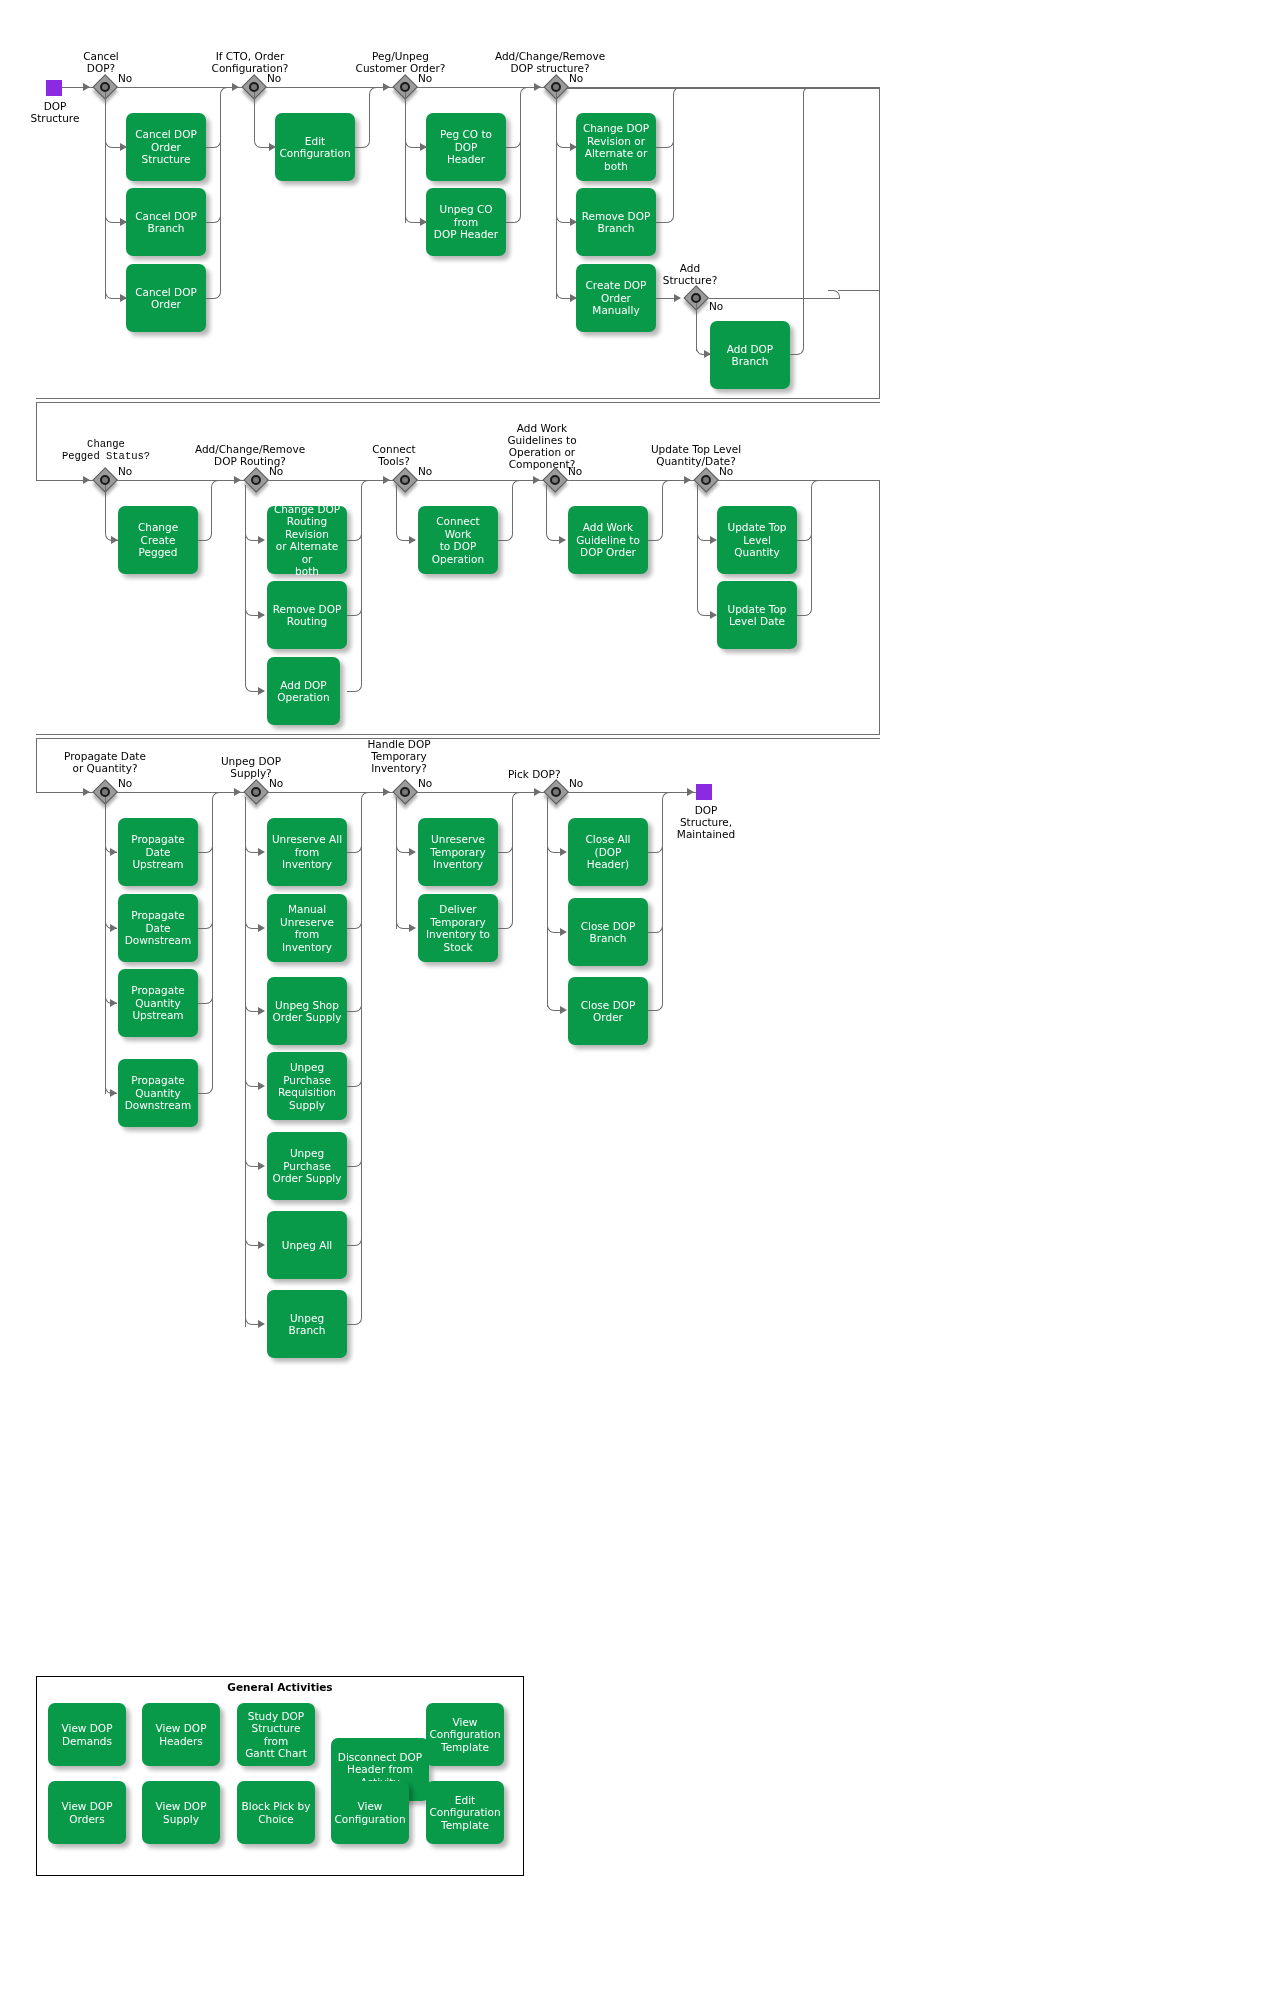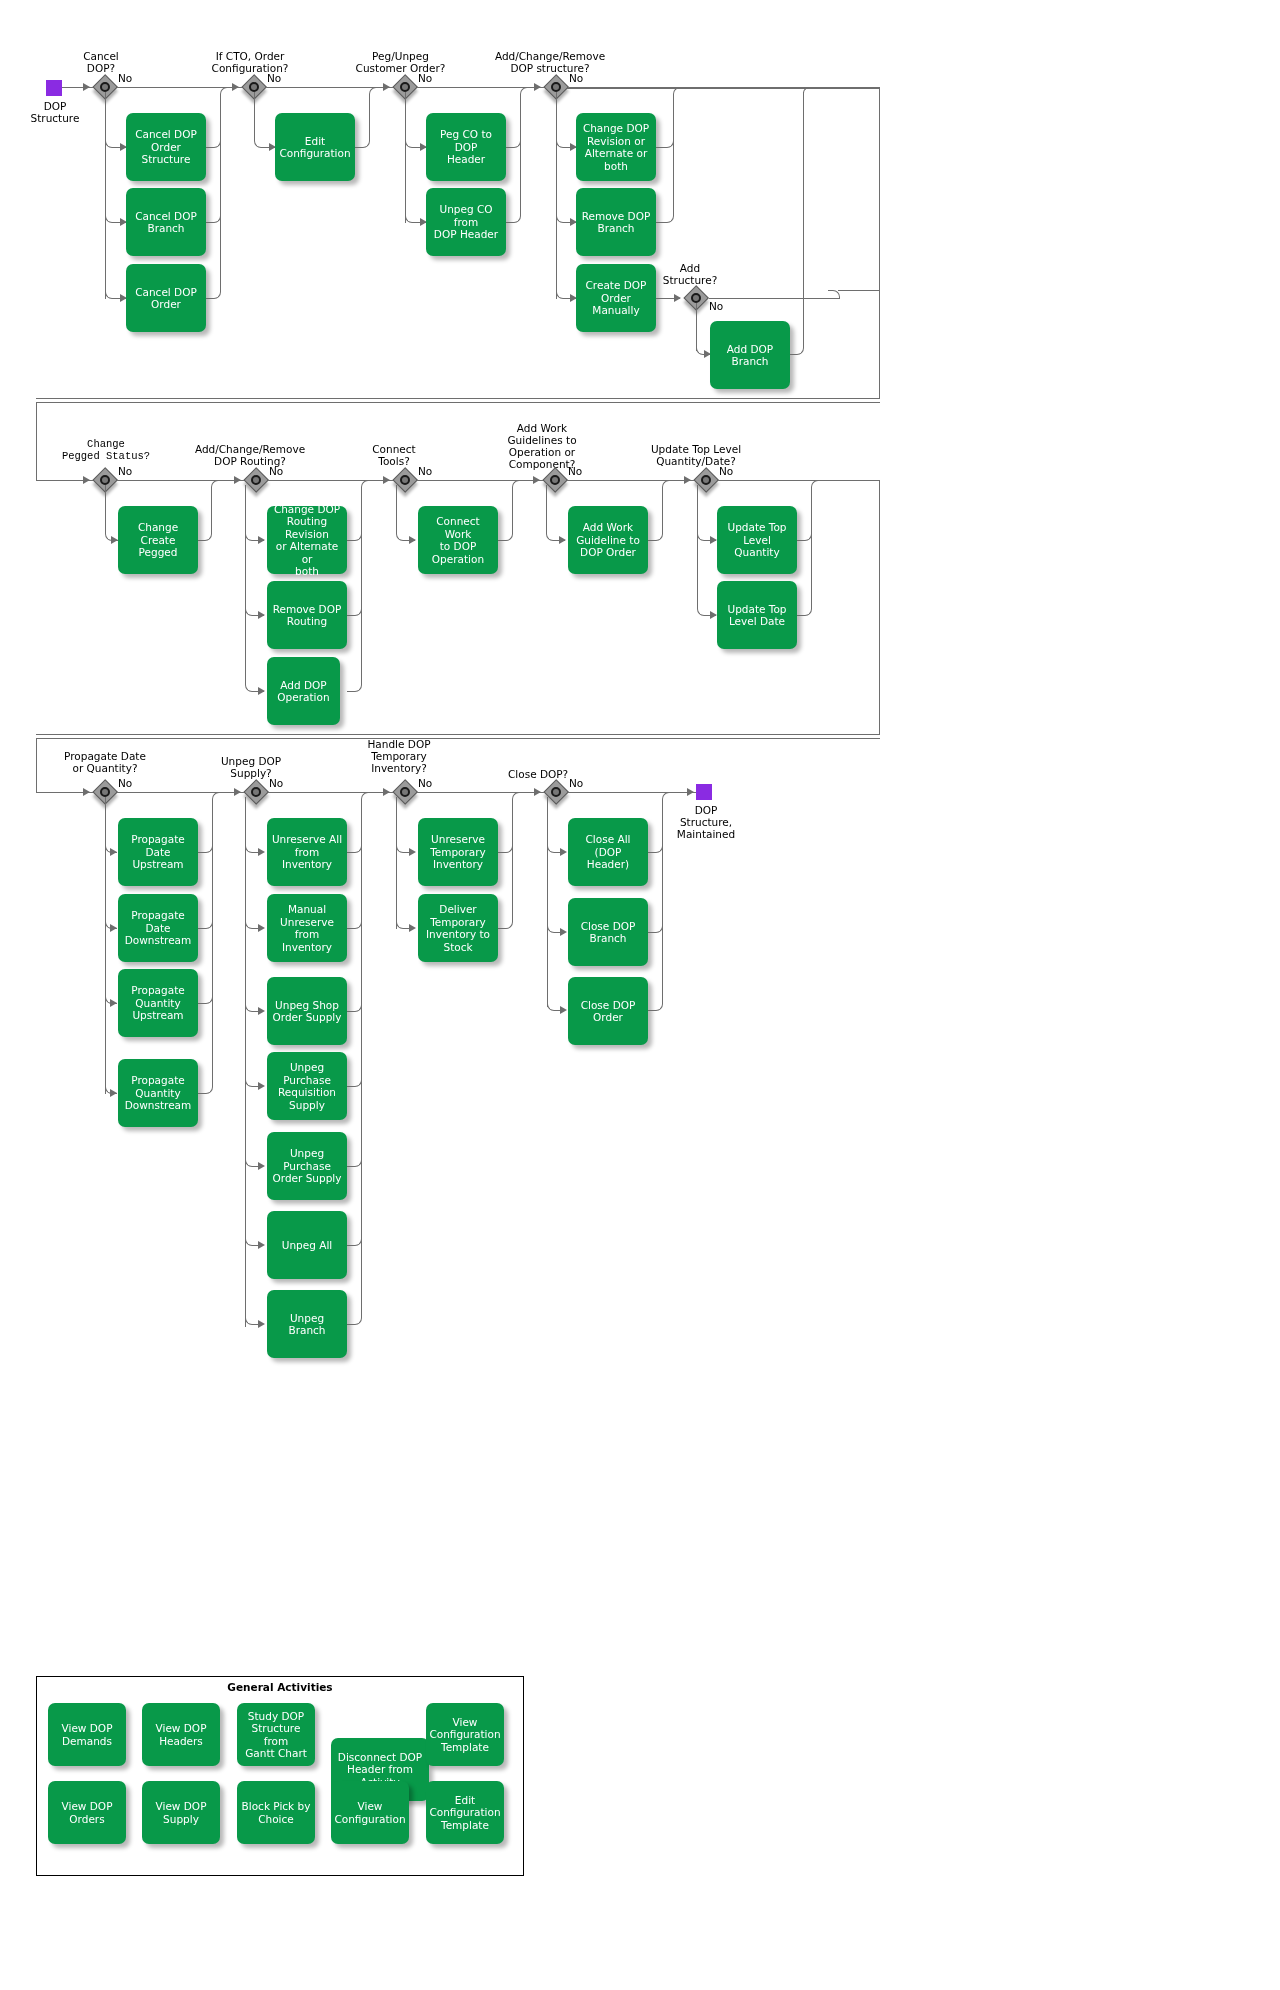--- a/index.html
+++ b/index.html
@@ -519,21 +519,21 @@
 Temporary
 Inventory to
 Stock</div>
 
   <div class="cor br" style="left:498px; top:845px; width:15px; height:8px;"></div>
   <div class="cor br" style="left:498px; top:921px; width:15px; height:8px;"></div>
   <div class="v" style="left:512px; top:800px; height:121px;"></div>
   <div class="cor tl" style="left:512px; top:792px; width:12px; height:9px;"></div>
   <div class="h" style="left:520px; top:792px; width:18px;"></div>
 
-  <div class="lbl" style="left: 508px; top: 768px; width: 78px; text-align: left; white-space: pre-line;">Close DOP?</div>
+  <div class="lbl" style="left: 508px; top: 768px; width: 78px; text-align: left; white-space: pre-line;">Pick DOP?</div>
   <div class="arr" style="left:534px; top:788px;"></div>
   <div class="gw" style="left:543px; top:779px;">
     <div class="dia"></div>
     <div class="cir"></div>
   </div>
   <div class="lbl-no" style="left:569px; top:777px;">No</div>
 
   <div class="v" style="left:547px; top:797px; height:210px;"></div>
   <div class="cor bl" style="left:547px; top:845px; width:12px; height:8px;"></div>
   <div class="h" style="left:554px; top:852px; width:10px;"></div>

